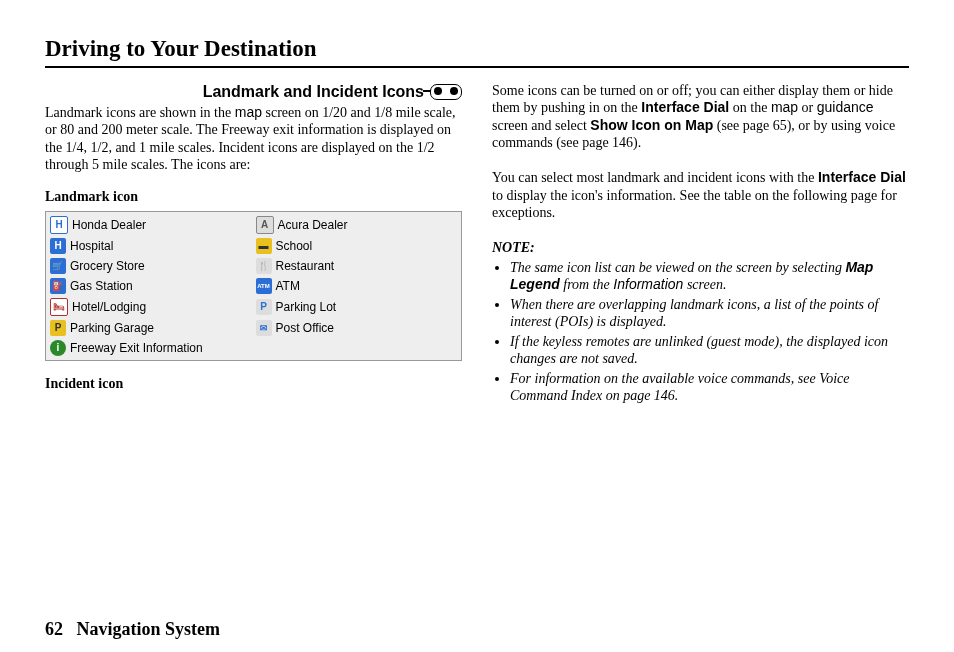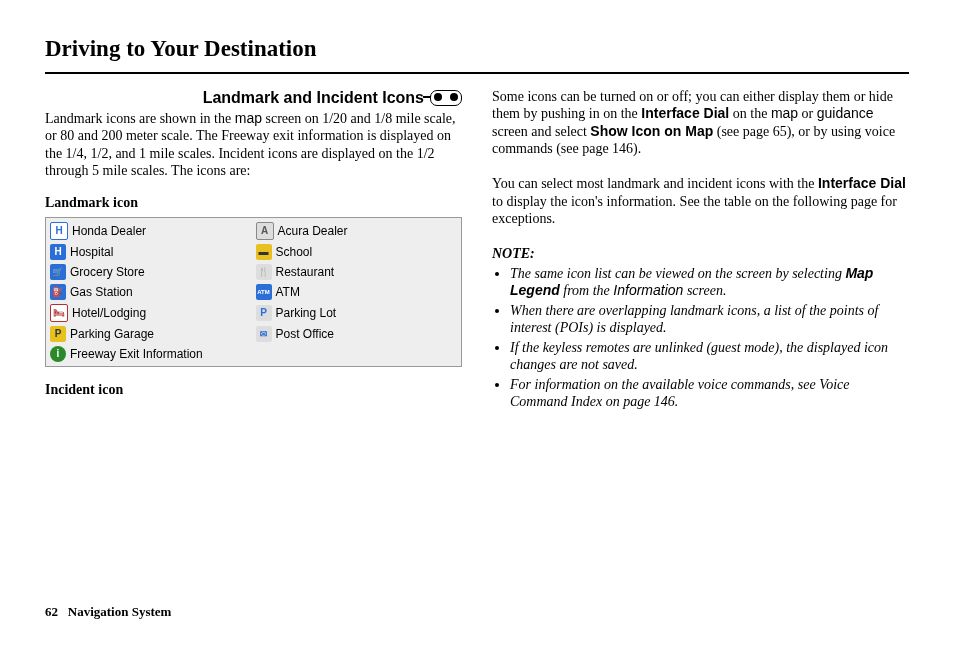--- a/index.html
+++ b/index.html
@@ -10,21 +10,21 @@
     padding: 35px 45px 25px 45px;
     width: 954px;
     height: 652px;
     box-sizing: border-box;
     line-height: 1.25;
   }
   .page-title {
     font-size: 23px;
     font-weight: bold;
     border-bottom: 2px solid #000;
-    padding-bottom: 8px;
+    padding-bottom: 2px;
     margin-bottom: 14px;
   }
   .columns {
     display: flex;
     gap: 30px;
   }
   .col {
     flex: 1;
     min-width: 0;
   }
@@ -81,23 +81,23 @@
   ul.notes {
     margin: 2px 0 0 0;
     padding-left: 18px;
     font-style: italic;
   }
   ul.notes li {
     margin-bottom: 2px;
   }
   .footer {
     position: absolute;
-    bottom: 32px;
+    bottom: 12px;
     left: 45px;
-    font-size: 13px;
+    font-size: 18px;
     margin-top: 16px;
   }
   .footer .pg {
     font-weight: bold;
   }
   .footer .sys {
     font-weight: bold;
   }
   .sans { font-family: Arial, Helvetica, sans-serif; }
   .b { font-weight: bold; }

